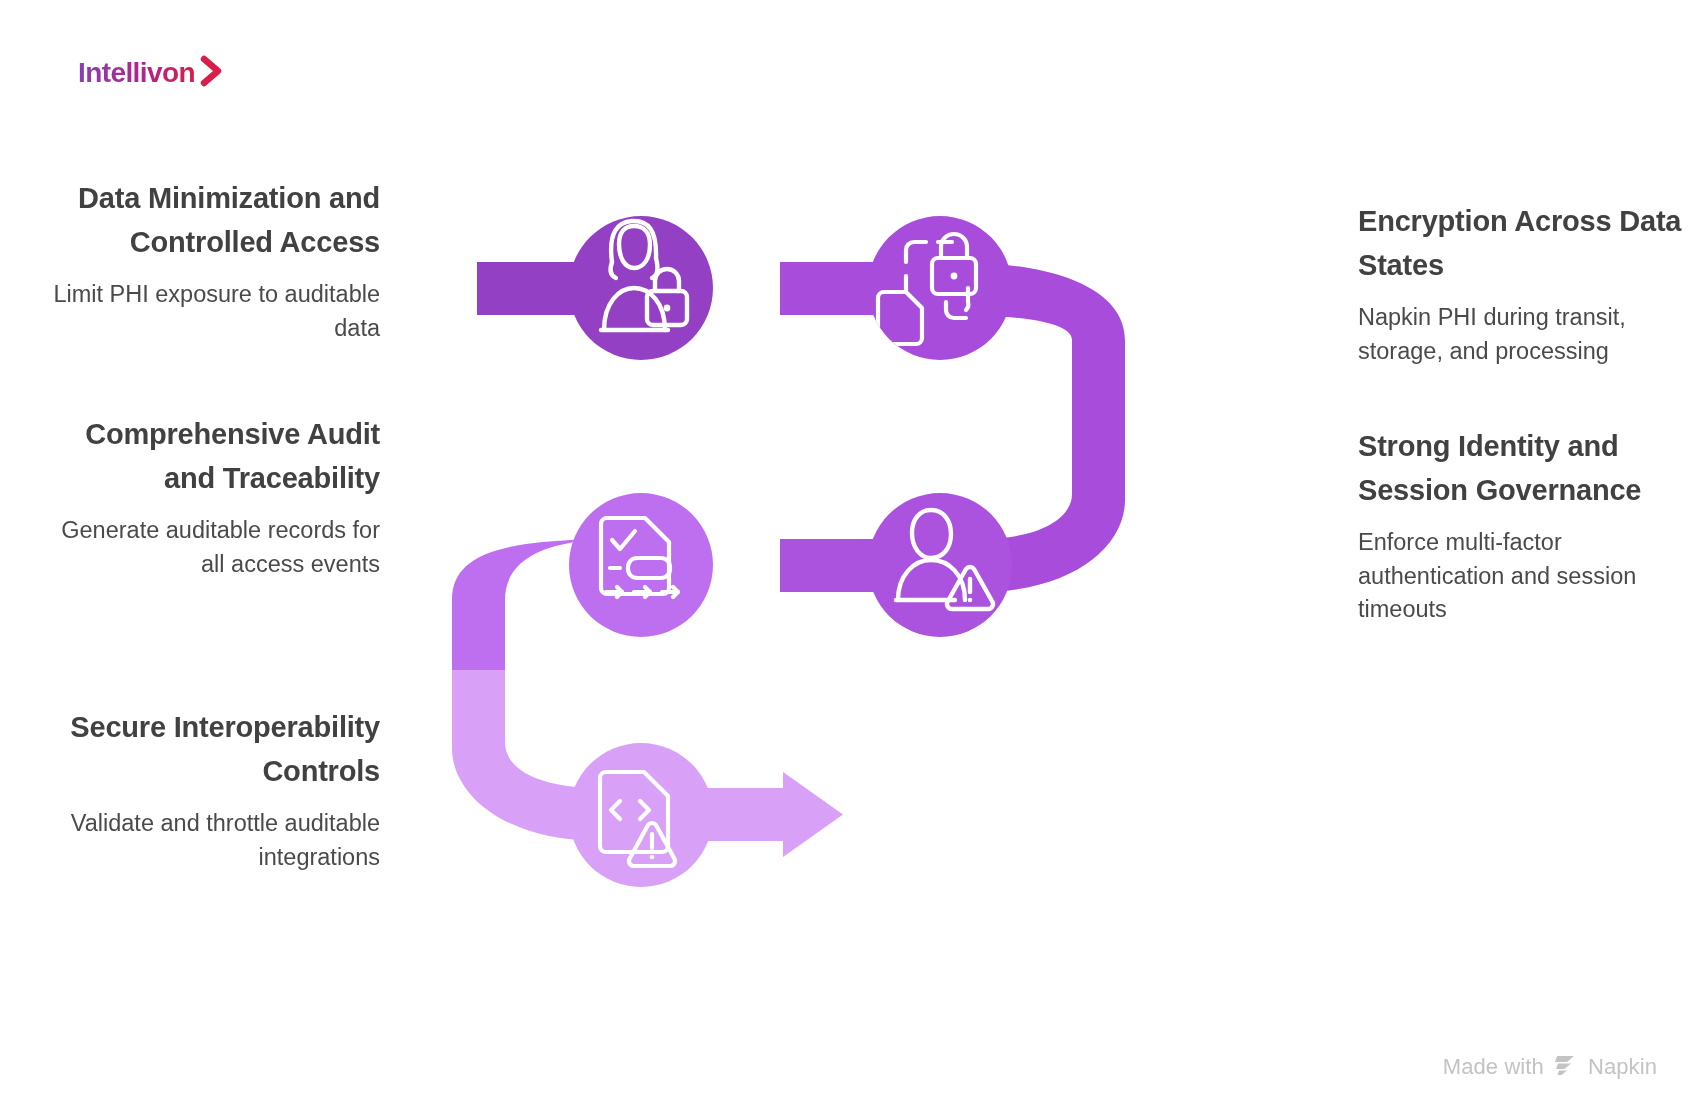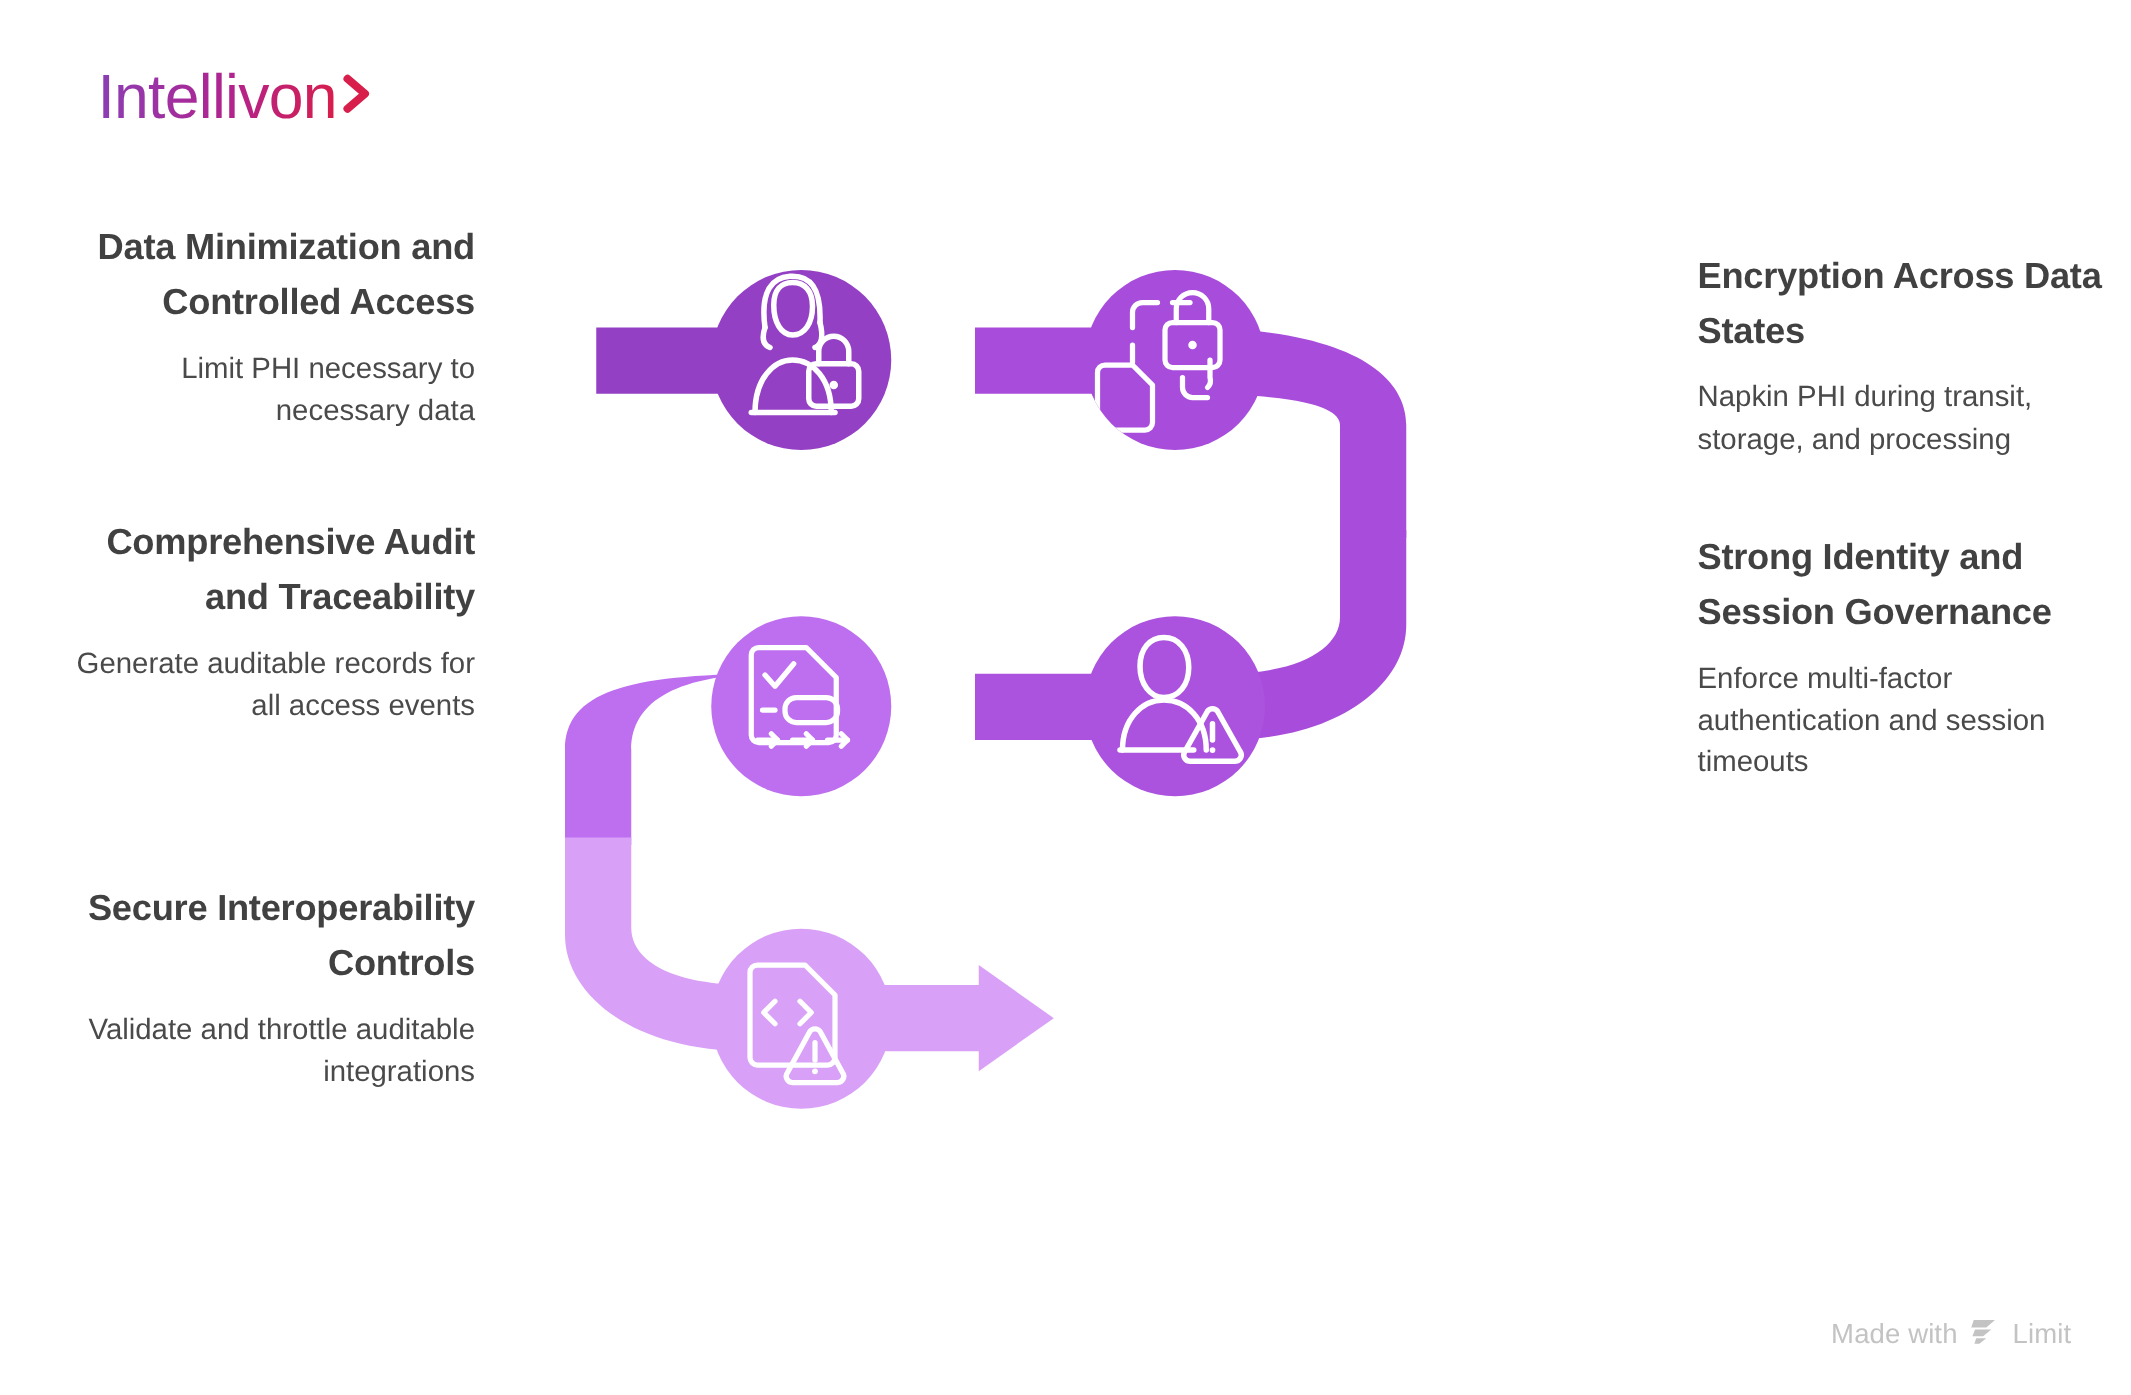--- a/index.html
+++ b/index.html
@@ -22,22 +22,22 @@
   
   #logo {
     position: absolute;
     left: 78px;
     top: 52px;
     display: flex;
     align-items: center;
     gap: 2px;
   }
   #logo .wordmark {
-    font-size: 50px;
-    font-weight: normal;
+    font-size: 28px;
+    font-weight: bold;
     letter-spacing: -0.6px;
     background: linear-gradient(95deg, #8a3fb5 0%, #b1238f 55%, #d81e4a 100%);
     -webkit-background-clip: text;
     background-clip: text;
     color: transparent;
     line-height: 1;
   }
   #logo .chev {
     margin-left: 1px;
     display: block;
@@ -267,21 +267,21 @@
         <path d="M630 858 l18 -33 a5 5 0 0 1 8 0 l18 33 a5 5 0 0 1 -4 8
                  h-36 a5 5 0 0 1 -4 -8 Z"></path>
         <line x1="652" y1="834" x2="652" y2="848"></line>
         <circle cx="652" cy="857" r="2.3" fill="#ffffff" stroke="none"></circle>
       </g>
     </g>
   </svg>
 
   <div class="col-left" style="top:176px">
     <p class="item-title">Data Minimization and Controlled Access</p>
-    <p class="item-desc">Limit PHI necessary to necessary data</p>
+    <p class="item-desc">Limit PHI exposure to auditable data</p>
   </div>
 
   <div class="col-left" style="top:412px">
     <p class="item-title">Comprehensive Audit and Traceability</p>
     <p class="item-desc">Generate auditable records for all access events</p>
   </div>
 
   <div class="col-left" style="top:705px">
     <p class="item-title">Secure Interoperability Controls</p>
     <p class="item-desc">Validate and throttle auditable integrations</p>
@@ -299,16 +299,16 @@
 
   <div id="footer">
     <span>Made with</span>
     <span class="napkin-mark">
       <svg width="26" height="24" viewBox="0 0 26 24">
         <path d="M4 4 H21 L14 10 H2 Z" fill="#c3c3c3"></path>
         <path d="M5 11.5 H18 L11.5 17 H3 Z" fill="#c3c3c3"></path>
         <path d="M6 18.5 H14 L8.5 23 H4.5 Z" fill="#c3c3c3"></path>
       </svg>
     </span>
-    <span>Limit</span>
+    <span>Napkin</span>
   </div>
 
 </div>
 
 </body></html>

